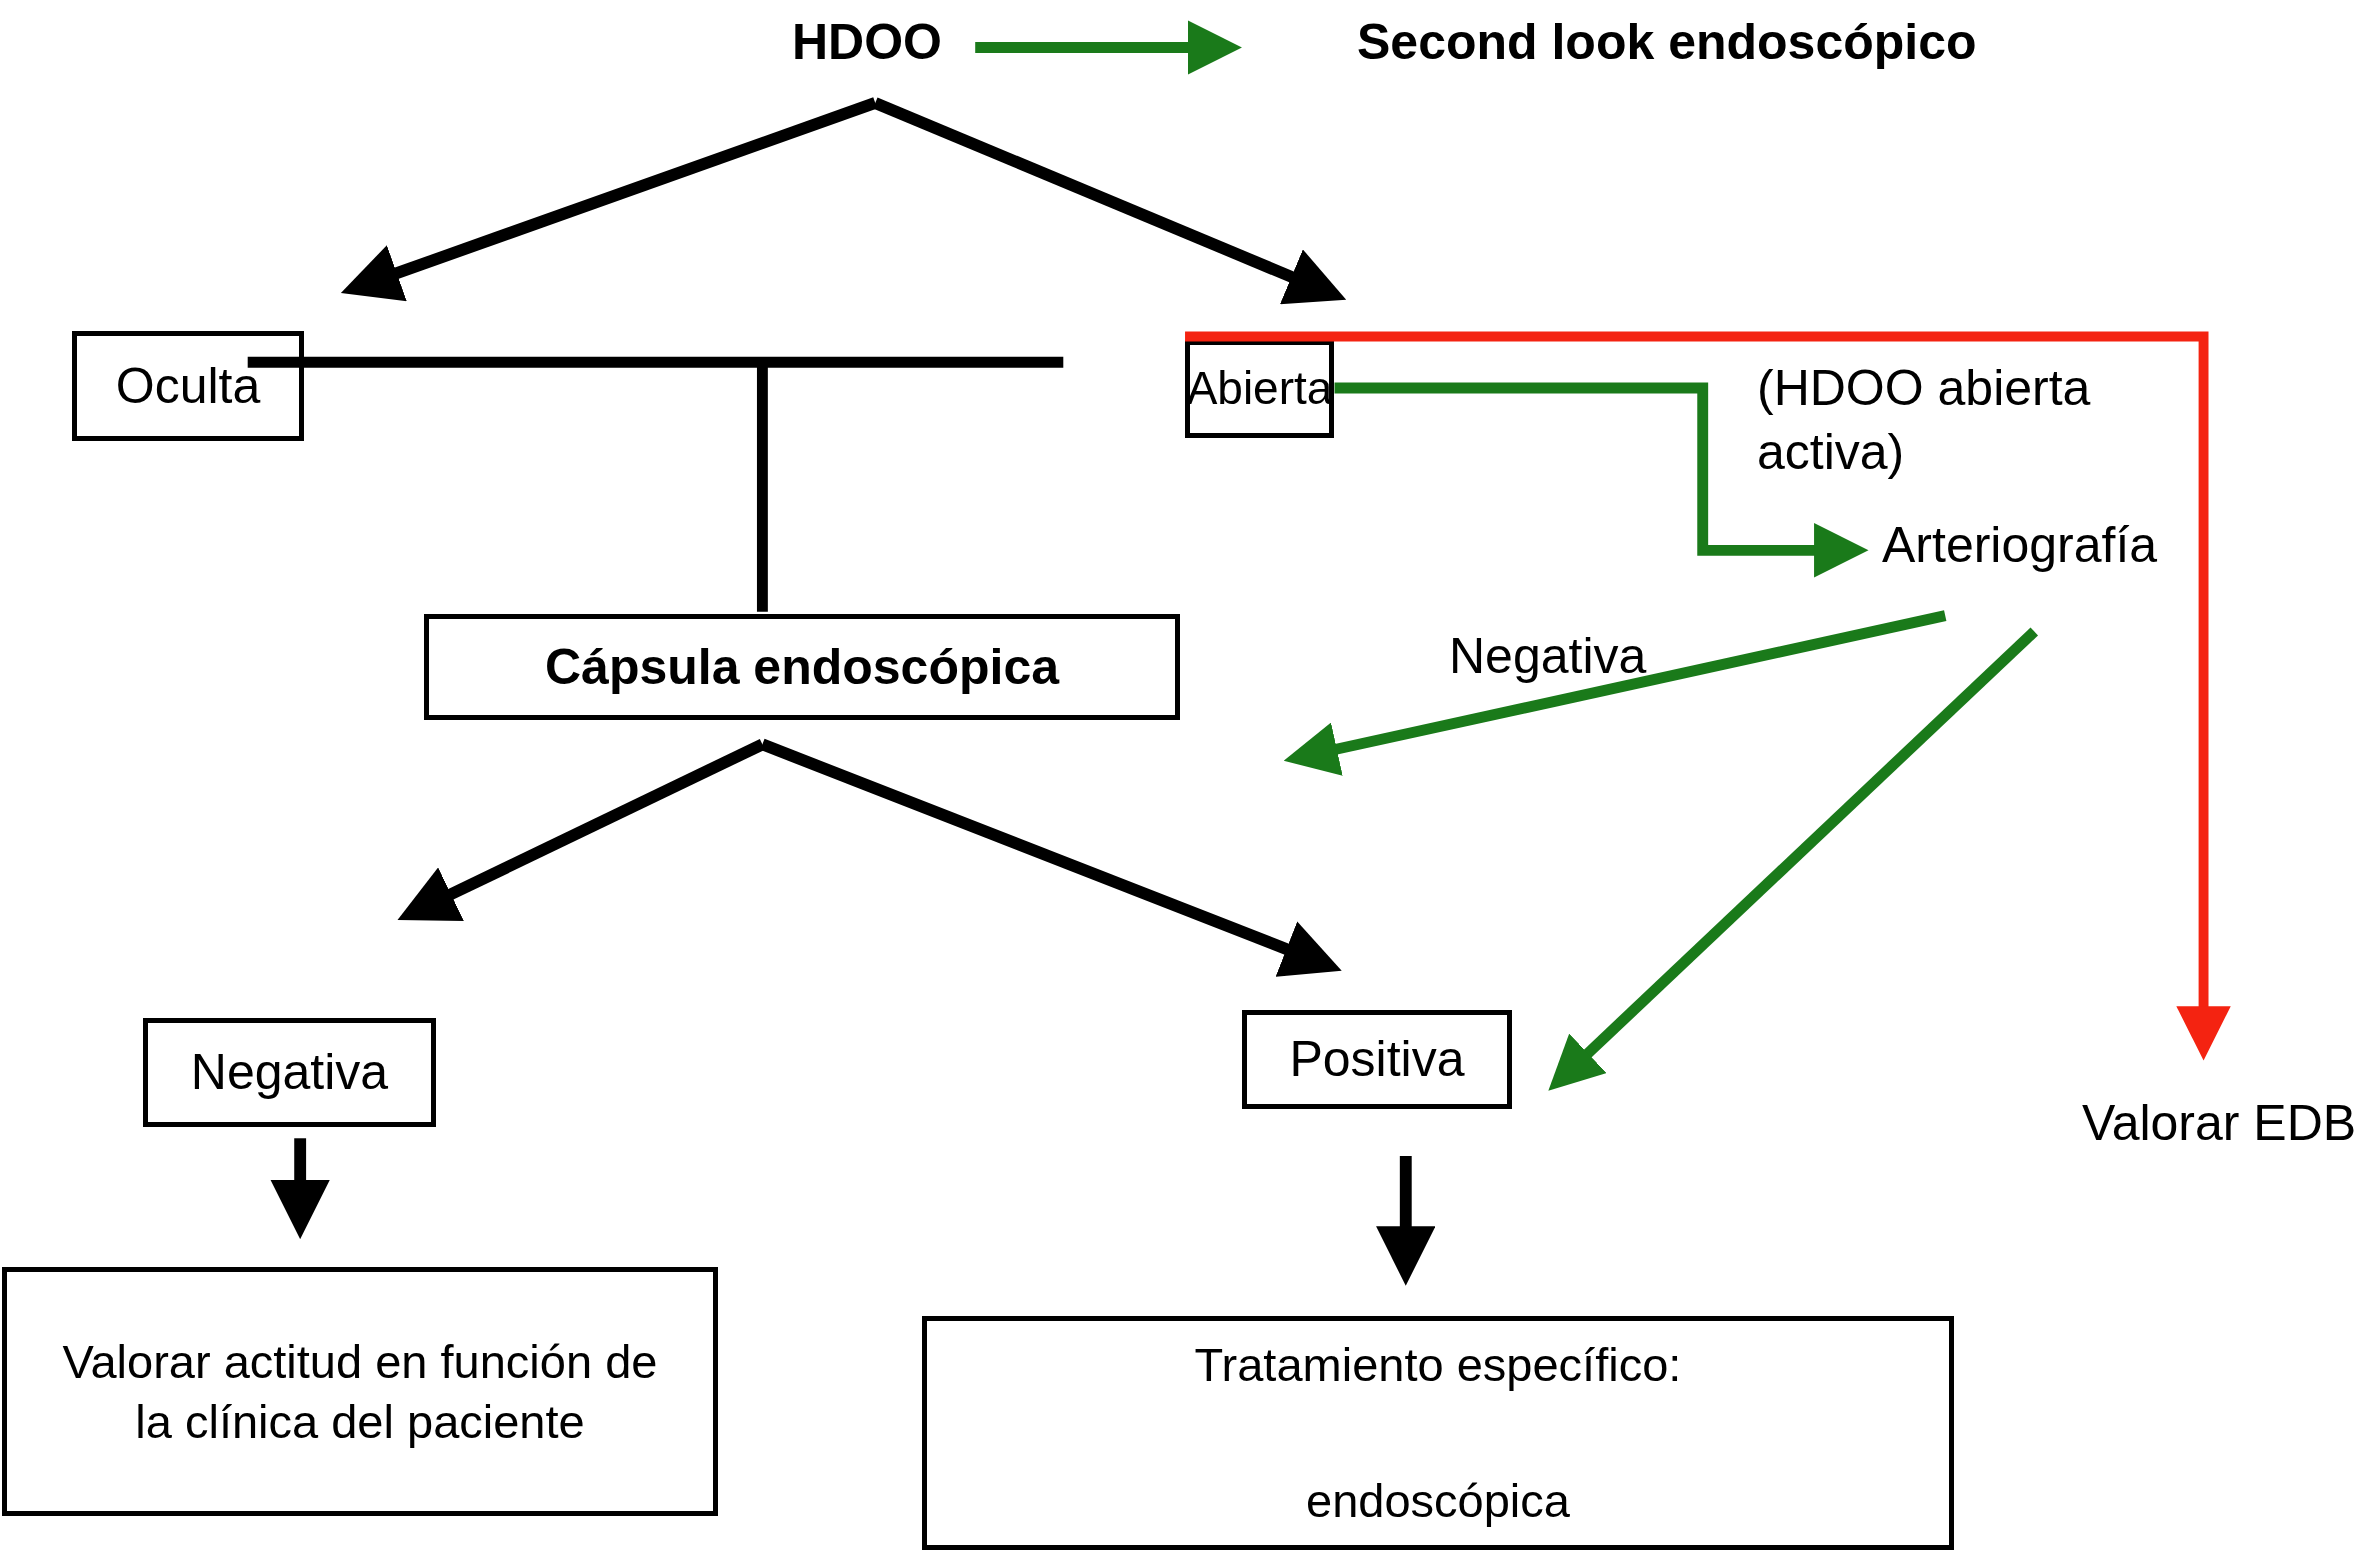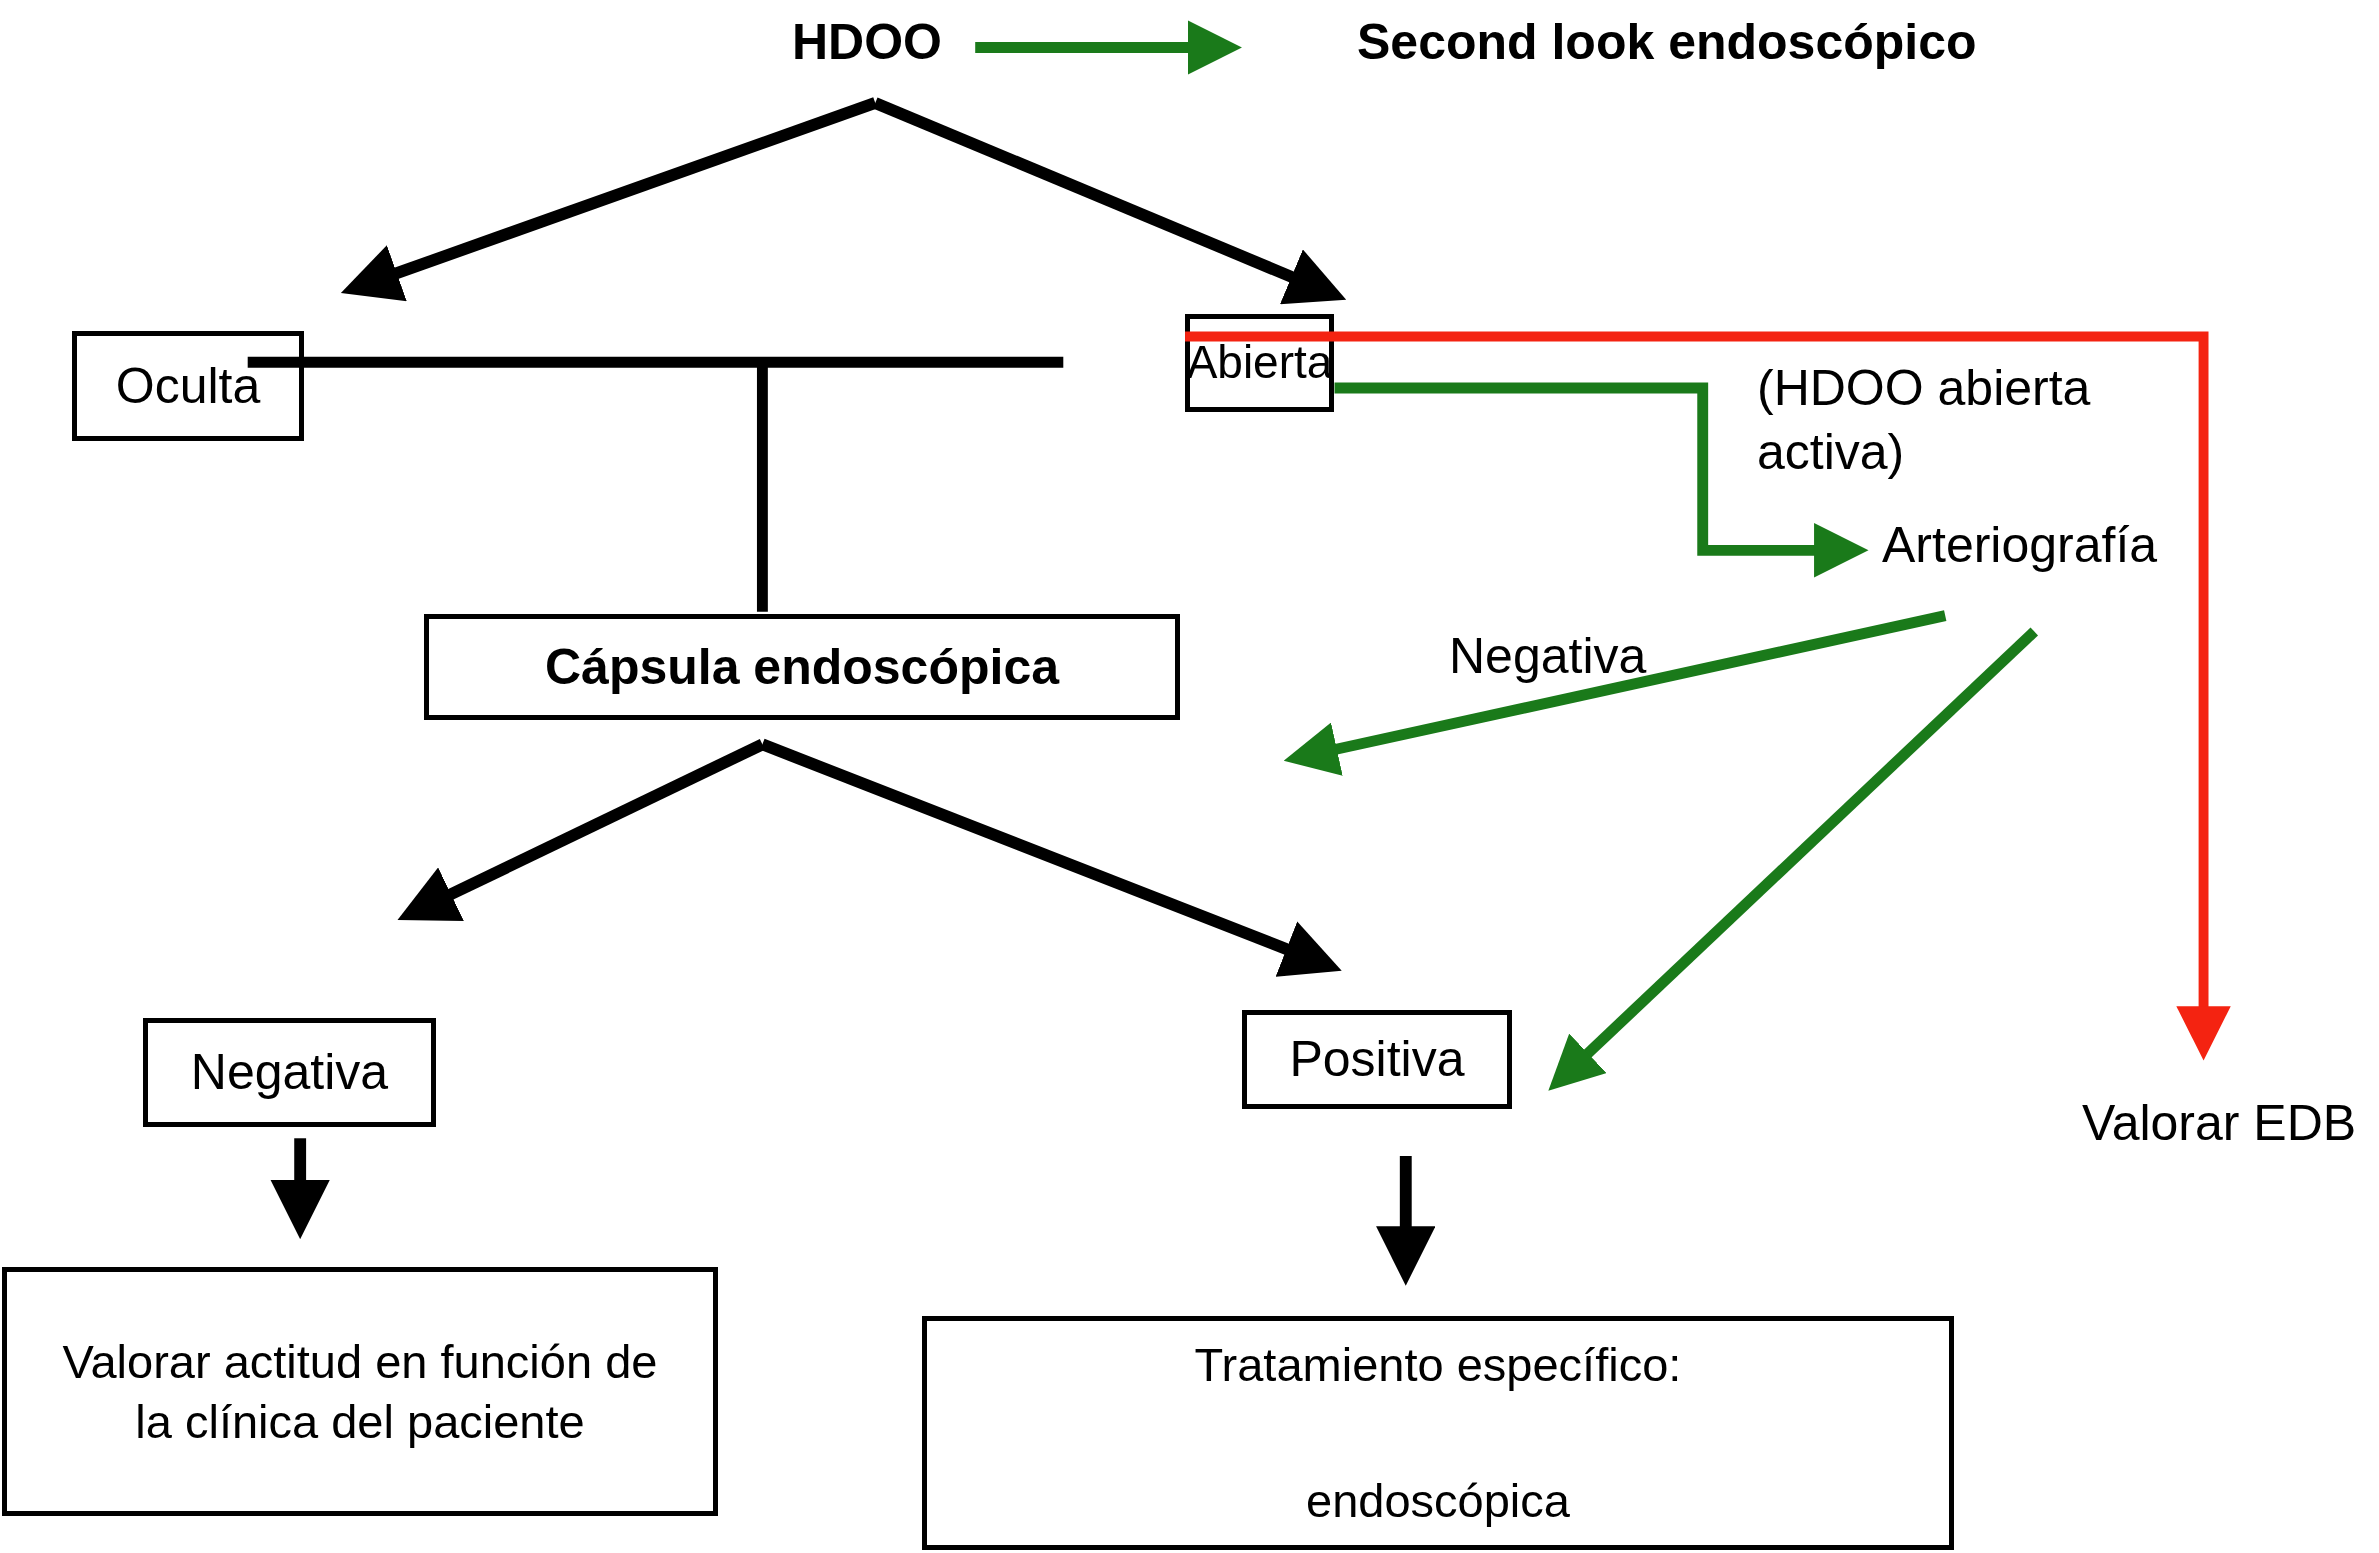--- a/index.html
+++ b/index.html
@@ -29,21 +29,21 @@
 
 <div class="canvas">
 
   <div class="txt bold" style="left:792px;top:10px;">HDOO</div>
   <div class="txt bold" style="left:1321px;top:10px;margin-left:36px;">Second look endoscópico</div>
 
   <div class="node" style="left:72px;top:331px;width:232px;height:110px;">
     <span>Oculta</span>
   </div>
 
-  <div class="node" style="left:1185px;top:314px;width:149px;height:98px;font-size:46px;">
+  <div class="node" style="left:1185px;top:340px;width:149px;height:98px;font-size:46px;">
     <span>Abierta</span>
   </div>
 
   <div class="txt" style="left:1757px;top:356px;line-height:64px;"><span>(HDOO abierta</span><br><span>activa)</span></div>
 
   <div class="txt" style="left:1882px;top:513px;">Arteriografía</div>
 
   <div class="txt" style="left:1449px;top:624px;">Negativa</div>
 
   <div class="node bold" style="left:424px;top:614px;width:756px;height:106px;">

